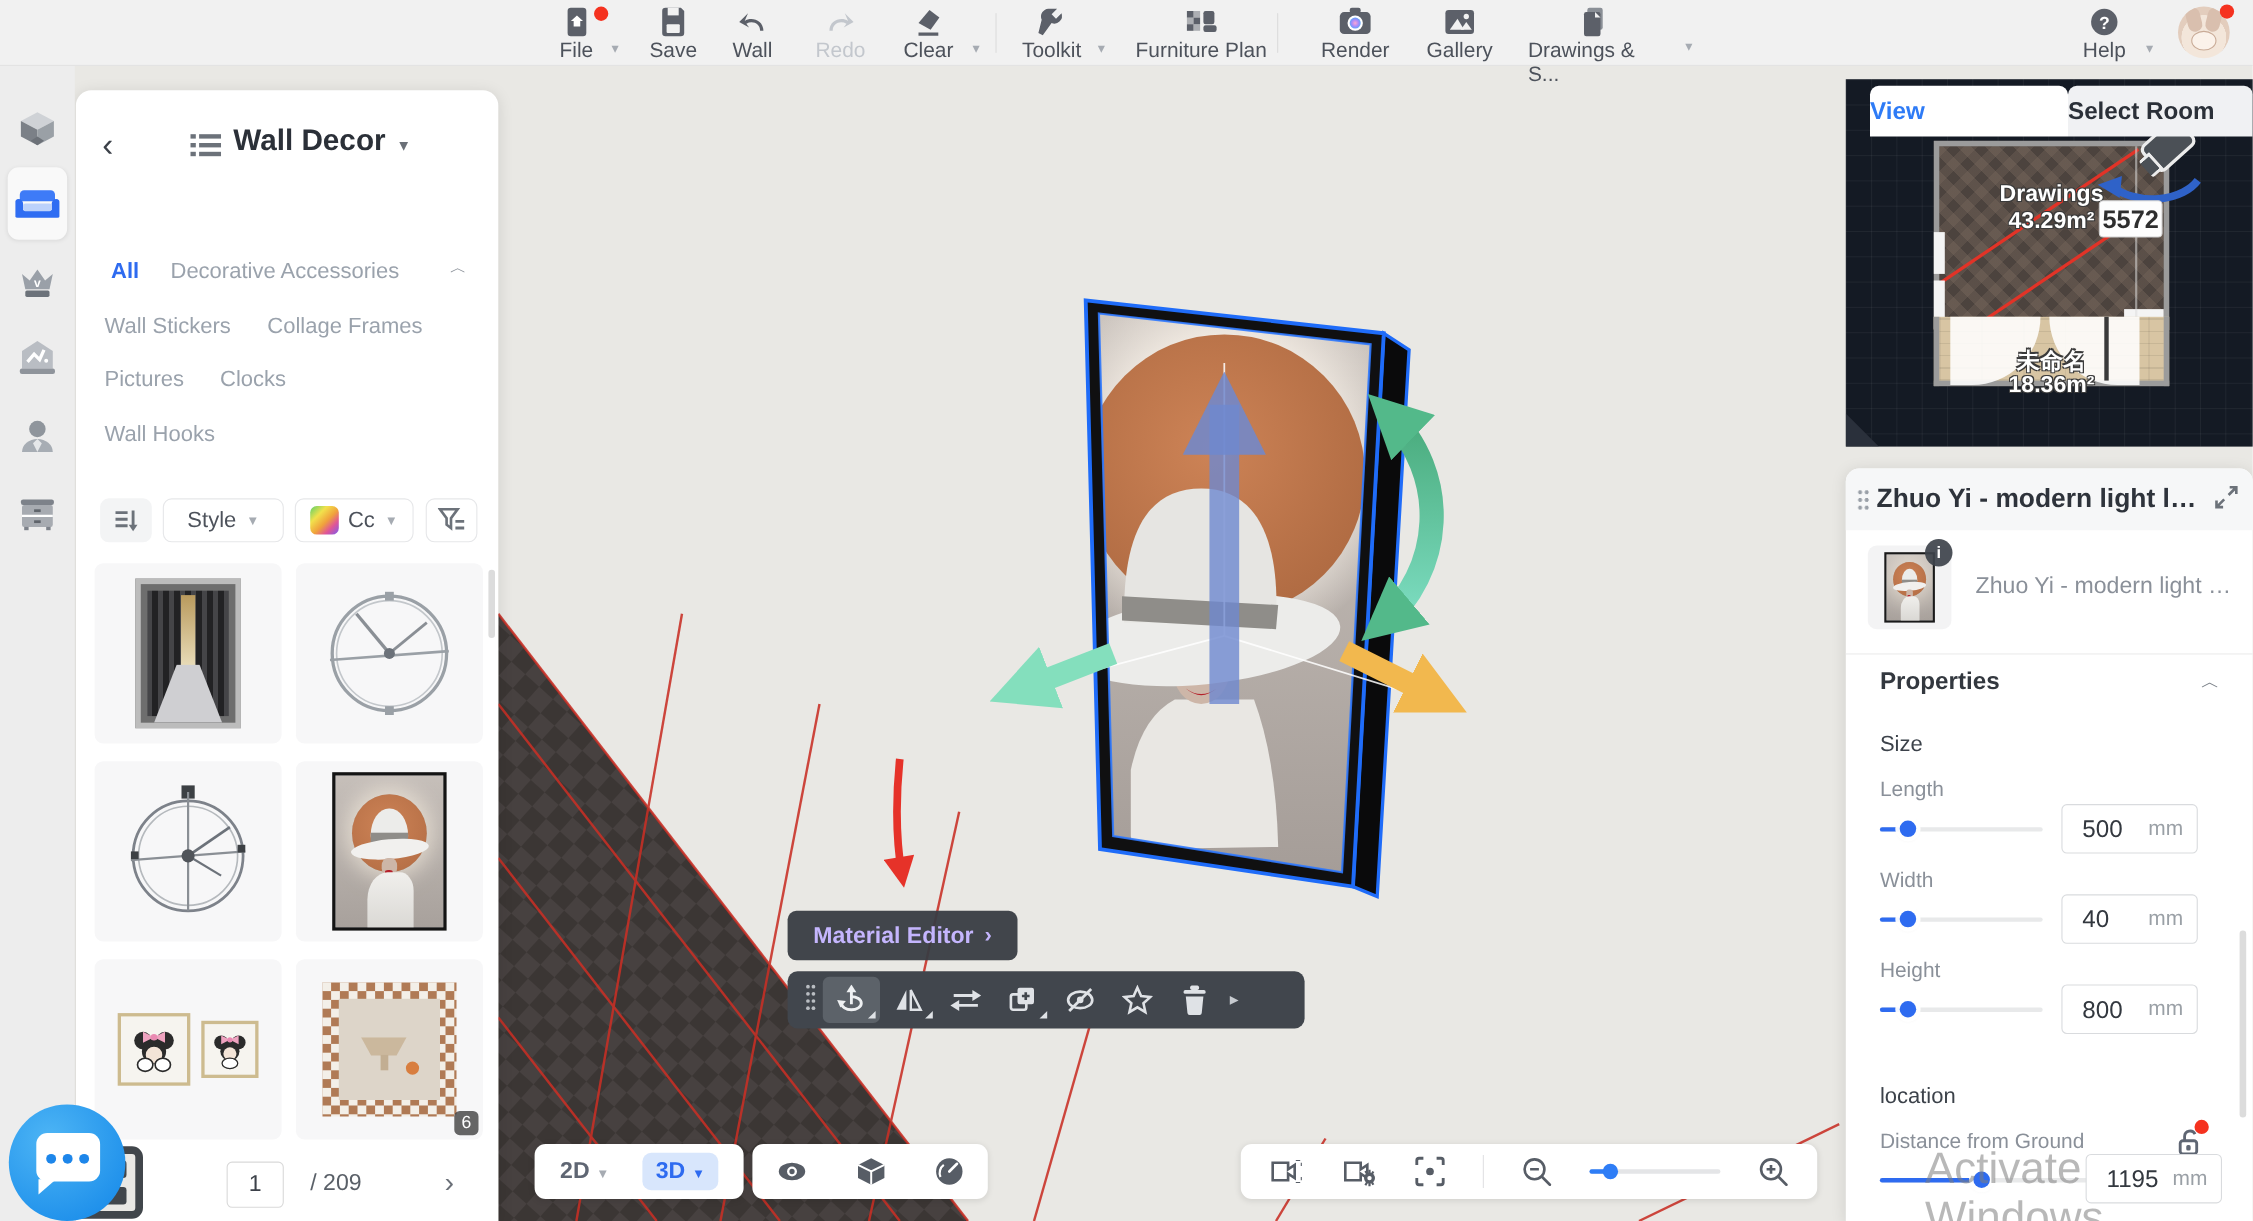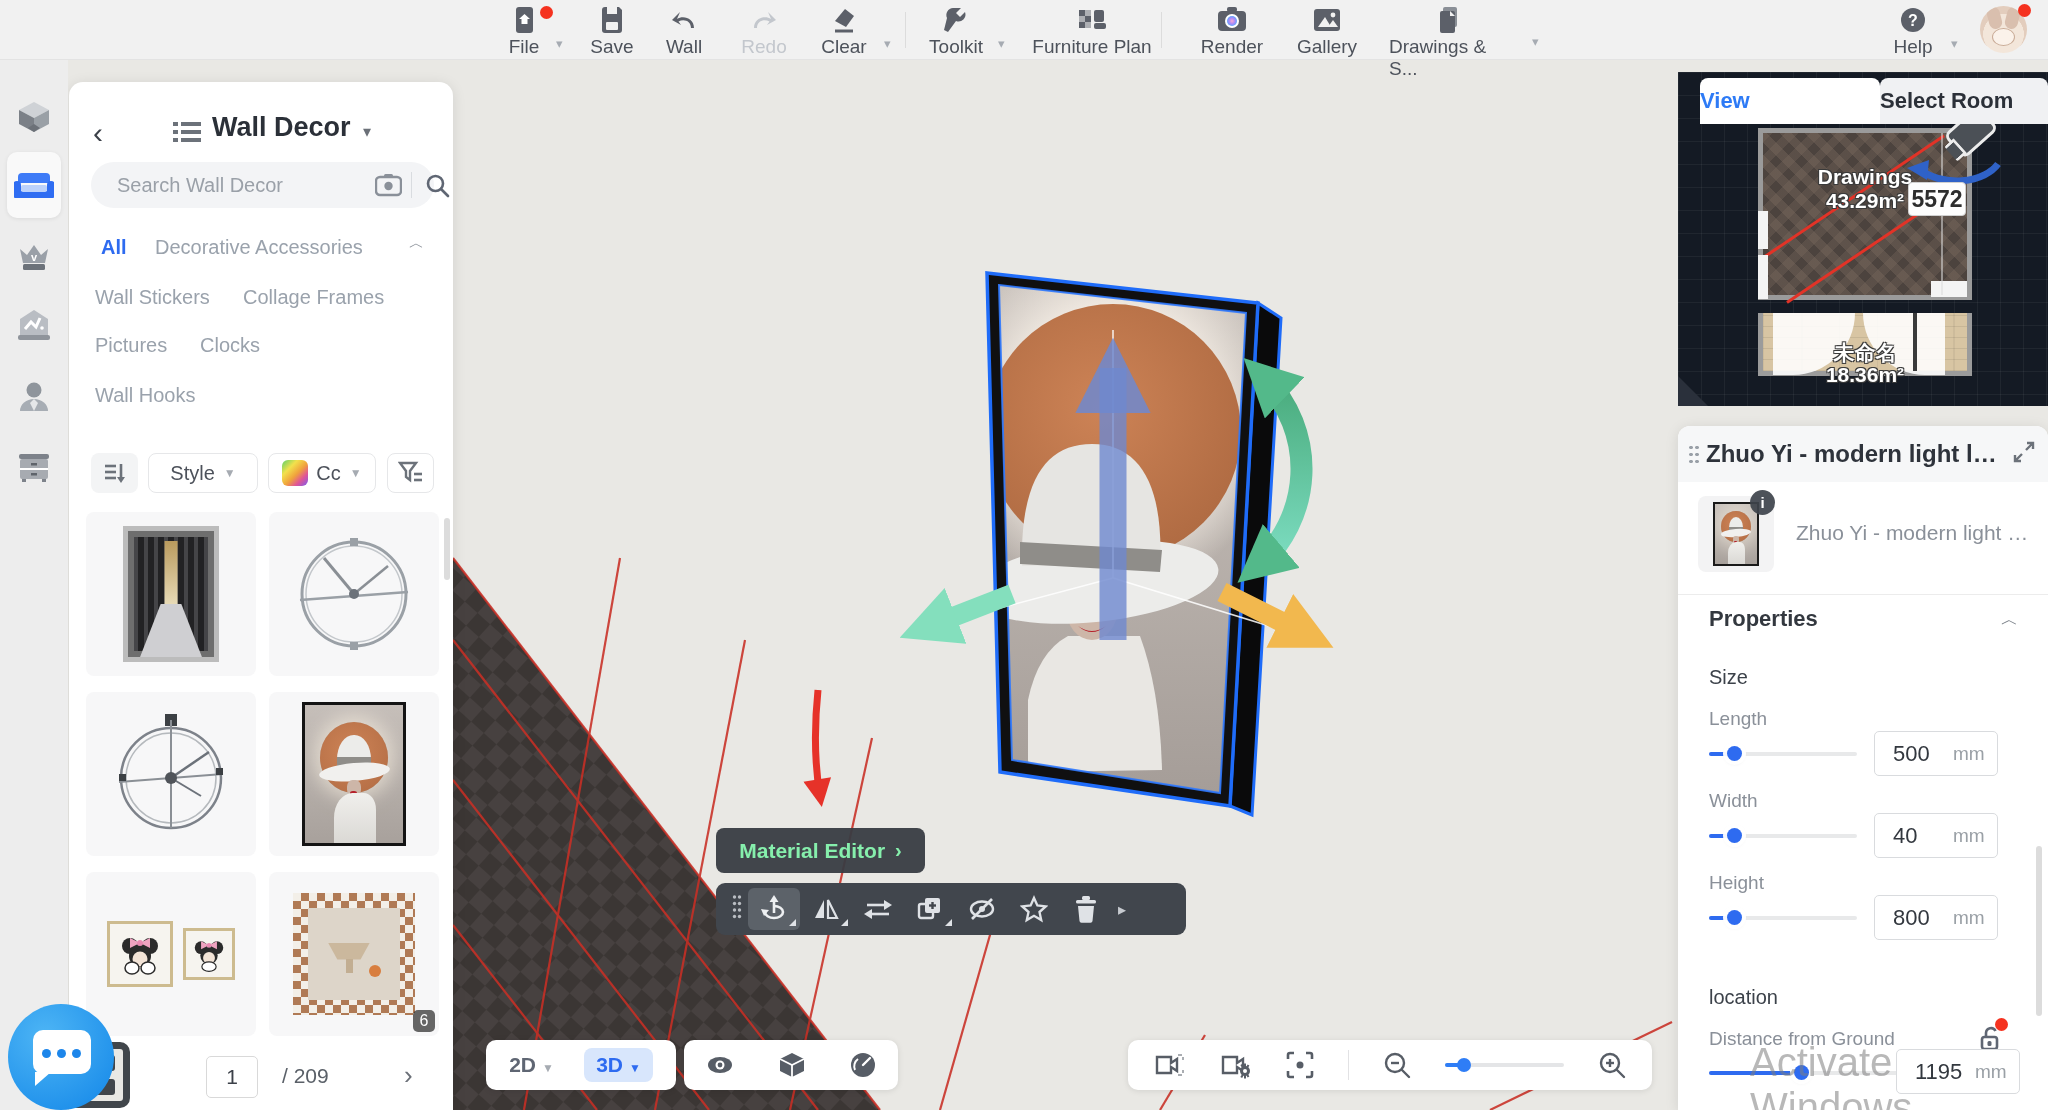--- a/index.html
+++ b/index.html
@@ -67,21 +67,21 @@
   .hatmini .circ { position:absolute; left:15%; top:12%; width:70%; height:52%; border-radius:50%; background:radial-gradient(circle at 45% 40%, #cd8356, #b06a42); box-shadow:0 0 18px 6px rgba(255,245,230,.55); }
   .hatmini .dome { position:absolute; left:33%; top:22%; width:34%; height:22%; background:#ececea; border-radius:50% 50% 10% 10%/80% 80% 20% 20%; }
   .hatmini .band { position:absolute; left:33%; top:38%; width:34%; height:7%; background:#8f8d89; }
   .hatmini .brim { position:absolute; left:14%; top:42%; width:72%; height:13%; background:#f1f0ee; border-radius:50%; transform:rotate(-5deg); }
   .hatmini .face { position:absolute; left:43%; top:54%; width:14%; height:12%; background:#cdb6a8; border-radius:40%; }
   .hatmini .lips { position:absolute; left:46%; top:62%; width:7%; height:3%; background:#b5202a; border-radius:40%; }
   .hatmini .body { position:absolute; left:30%; top:64%; width:42%; height:40%; background:linear-gradient(#f0efec,#d8d6d2); border-radius:45% 30% 0 0; }
 
   
   .scene-svg { position:absolute; left:0; top:0; z-index:1; pointer-events:none; }
-  .tooltip { position:absolute; left:716px; top:828px; width:209px; height:45px; background:rgba(56,60,66,.95); border-radius:8px; color:#86efac; display:flex; align-items:center; justify-content:center; gap:10px; z-index:3; }
+  .tooltip { position:absolute; left:716px; top:828px; width:209px; height:45px; background:rgba(56,60,66,.95); border-radius:8px; color:#c4b5fd; display:flex; align-items:center; justify-content:center; gap:10px; z-index:3; }
   .tooltip .tt-text { font-size:21px; font-weight:bold; }
   .tooltip .tt-chev { font-size:20px; font-weight:bold; }
   .obj-bar { position:absolute; left:716px; top:883px; width:470px; height:52px; background:#41464d; border-radius:9px; display:flex; align-items:center; z-index:3; padding:0 10px; }
   .ob-btn { position:relative; width:52px; height:42px; display:flex; align-items:center; justify-content:center; border-radius:6px; cursor:pointer; }
   .ob-btn.sel { background:#5c6269; }
   .ob-sub { position:absolute; right:4px; bottom:4px; width:0; height:0; border-left:7px solid transparent; border-bottom:7px solid #dfe2e6; }
   .ob-caret { color:#c7cbd0; font-size:16px; margin-left:6px; cursor:pointer; }
   .view-toggle { position:absolute; left:486px; top:1040px; width:190px; height:50px; background:#fff; border-radius:10px; box-shadow:0 1px 6px rgba(0,0,0,.10); display:flex; align-items:center; justify-content:space-around; z-index:3; padding:0 8px; }
   .vt-2d { font-size:21px; font-weight:bold; color:#5f6673; cursor:pointer; }
   .vt-3d { background:#d8e6fc; border-radius:8px; padding:5px 12px; font-size:21px; font-weight:bold; color:#2e6bf0; cursor:pointer; }
@@ -102,21 +102,21 @@
   .tab { position:absolute; top:6px; height:46px; display:flex; align-items:center; justify-content:flex-start; font-size:22px; font-weight:bold; border-radius:8px 8px 0 0; cursor:pointer; z-index:6; }
   .tab-view { left:22px; width:180px; background:#ffffff; color:#2e7bf6; }
   .tab-room { left:202px; width:168px; background:#f0f1f3; color:#2b3038; }
   .room1 { position:absolute; left:80px; top:56px; width:214px; height:172px; border:5px solid #9b9b9b; background:#4c433e;
      background-image:repeating-linear-gradient(45deg, rgba(125,108,96,.38) 0 9px, transparent 9px 18px),repeating-linear-gradient(-45deg, rgba(125,108,96,.30) 0 9px, transparent 9px 18px); }
   .redline { position:absolute; height:3px; background:#e23327; transform-origin:left center; }
   .doorw { position:absolute; background:#f4f4f4; }
   .room1-label, .room2-label { position:absolute; width:100%; text-align:center; color:#fff; font-weight:bold; font-size:21px;
      text-shadow:-1px -1px 0 #3a3a3a,1px -1px 0 #3a3a3a,-1px 1px 0 #3a3a3a,1px 1px 0 #3a3a3a; z-index:2; }
   .badge5572 { position:absolute; left:230px; top:110px; width:58px; height:34px; background:#fdfdfd; border:1px solid #cfcfcf; border-radius:4px; color:#2d2d2d; font-weight:bold; font-size:23px; display:flex; align-items:center; justify-content:center; z-index:3; }
-  .room2 { position:absolute; left:80px; top:241px; width:214px; height:63px; border-left:5px solid #9b9b9b; border-right:5px solid #9b9b9b; border-bottom:5px solid #9b9b9b; background:#d8c5a3;
+  .room2 { position:absolute; left:80px; top:216px; width:214px; height:63px; border-left:5px solid #9b9b9b; border-right:5px solid #9b9b9b; border-bottom:5px solid #9b9b9b; background:#d8c5a3;
      background-image:repeating-linear-gradient(0deg, rgba(0,0,0,.08) 0 1.5px, transparent 1.5px 11px),repeating-linear-gradient(90deg, rgba(0,0,0,.05) 0 1.5px, transparent 1.5px 38px); }
   .fan { position:absolute; top:0; width:82px; height:62px; background:rgba(255,255,255,.88); }
   .map-corner { position:absolute; left:0; bottom:0; width:0; height:0; border-left:30px solid #2a303b; border-top:30px solid transparent; }
   .cameraicon { position:absolute; left:270px; top:44px; width:46px; height:32px; background:#4b5056; border:3px solid #ececec; border-radius:7px; transform:rotate(-42deg); z-index:3; }
   .cameraicon::after { content:""; position:absolute; left:-10px; top:6px; width:10px; height:14px; background:#4b5056; border:3px solid #ececec; border-left:none; border-radius:3px 0 0 3px; }
 
   .rcard { position:absolute; left:1678px; top:426px; width:370px; height:684px; background:#fff; border-radius:12px 12px 0 0; box-shadow:0 2px 14px rgba(0,0,0,.10); z-index:5; }
   .rc-head { position:absolute; left:0; top:0; width:370px; height:56px; background:#f6f7f8; border-radius:12px 12px 0 0; }
   .rc-title { position:absolute; left:28px; top:14px; width:300px; font-size:24px; font-weight:bold; color:#2e333b; white-space:nowrap; overflow:hidden; text-overflow:ellipsis; }
   .dots6 { position:absolute; left:10px; top:18px; width:12px; height:22px; background-image:radial-gradient(circle, #9aa0a8 1.6px, transparent 2px); background-size:6px 7px; }
@@ -461,37 +461,20 @@
             <rect x="0" y="10" width="5" height="4"></rect>
             <rect x="8" y="10" width="20" height="4"></rect>
             <rect x="0" y="18" width="5" height="4"></rect>
             <rect x="8" y="18" width="20" height="4"></rect>
           </g>
         </svg>
     </span>
     <span class="p-title">Wall Decor</span>
     <span class="p-title-caret">▾</span>
 
-    <div class="p-search">
-      <input type="text" placeholder="Search Wall Decor" style="">
-      <span class="ps-cam">
-        <svg width="27" height="24" viewBox="0 0 27 24">
-            <rect x="1" y="4" width="25" height="18" rx="4" fill="none" stroke="#8a9099" stroke-width="2.4"></rect>
-            <rect x="9" y="1" width="9" height="4" rx="1.5" fill="#8a9099"></rect>
-            <circle cx="13.5" cy="13" r="4.2" fill="#8a9099"></circle>
-          </svg>
-      </span>
-      <span class="ps-div"></span>
-      <span class="ps-mag">
-        <svg width="25" height="25" viewBox="0 0 25 25">
-            <circle cx="10.5" cy="10.5" r="7.5" fill="none" stroke="#5f6673" stroke-width="2.6"></circle>
-            <line x1="16" y1="16" x2="23" y2="23" stroke="#5f6673" stroke-width="2.6" stroke-linecap="round"></line>
-          </svg>
-      </span>
-    </div>
 
     <span class="cat active" style="left:32px; top:154px">All</span>
     <span class="cat" style="left:86px; top:154px">Decorative Accessories</span>
     <span class="cat-chev">︿</span>
     <span class="cat" style="left:26px; top:204px">Wall Stickers</span>
     <span class="cat" style="left:174px; top:204px">Collage Frames</span>
     <span class="cat" style="left:26px; top:252px">Pictures</span>
     <span class="cat" style="left:131px; top:252px">Clocks</span>
     <span class="cat" style="left:26px; top:302px">Wall Hooks</span>
 

